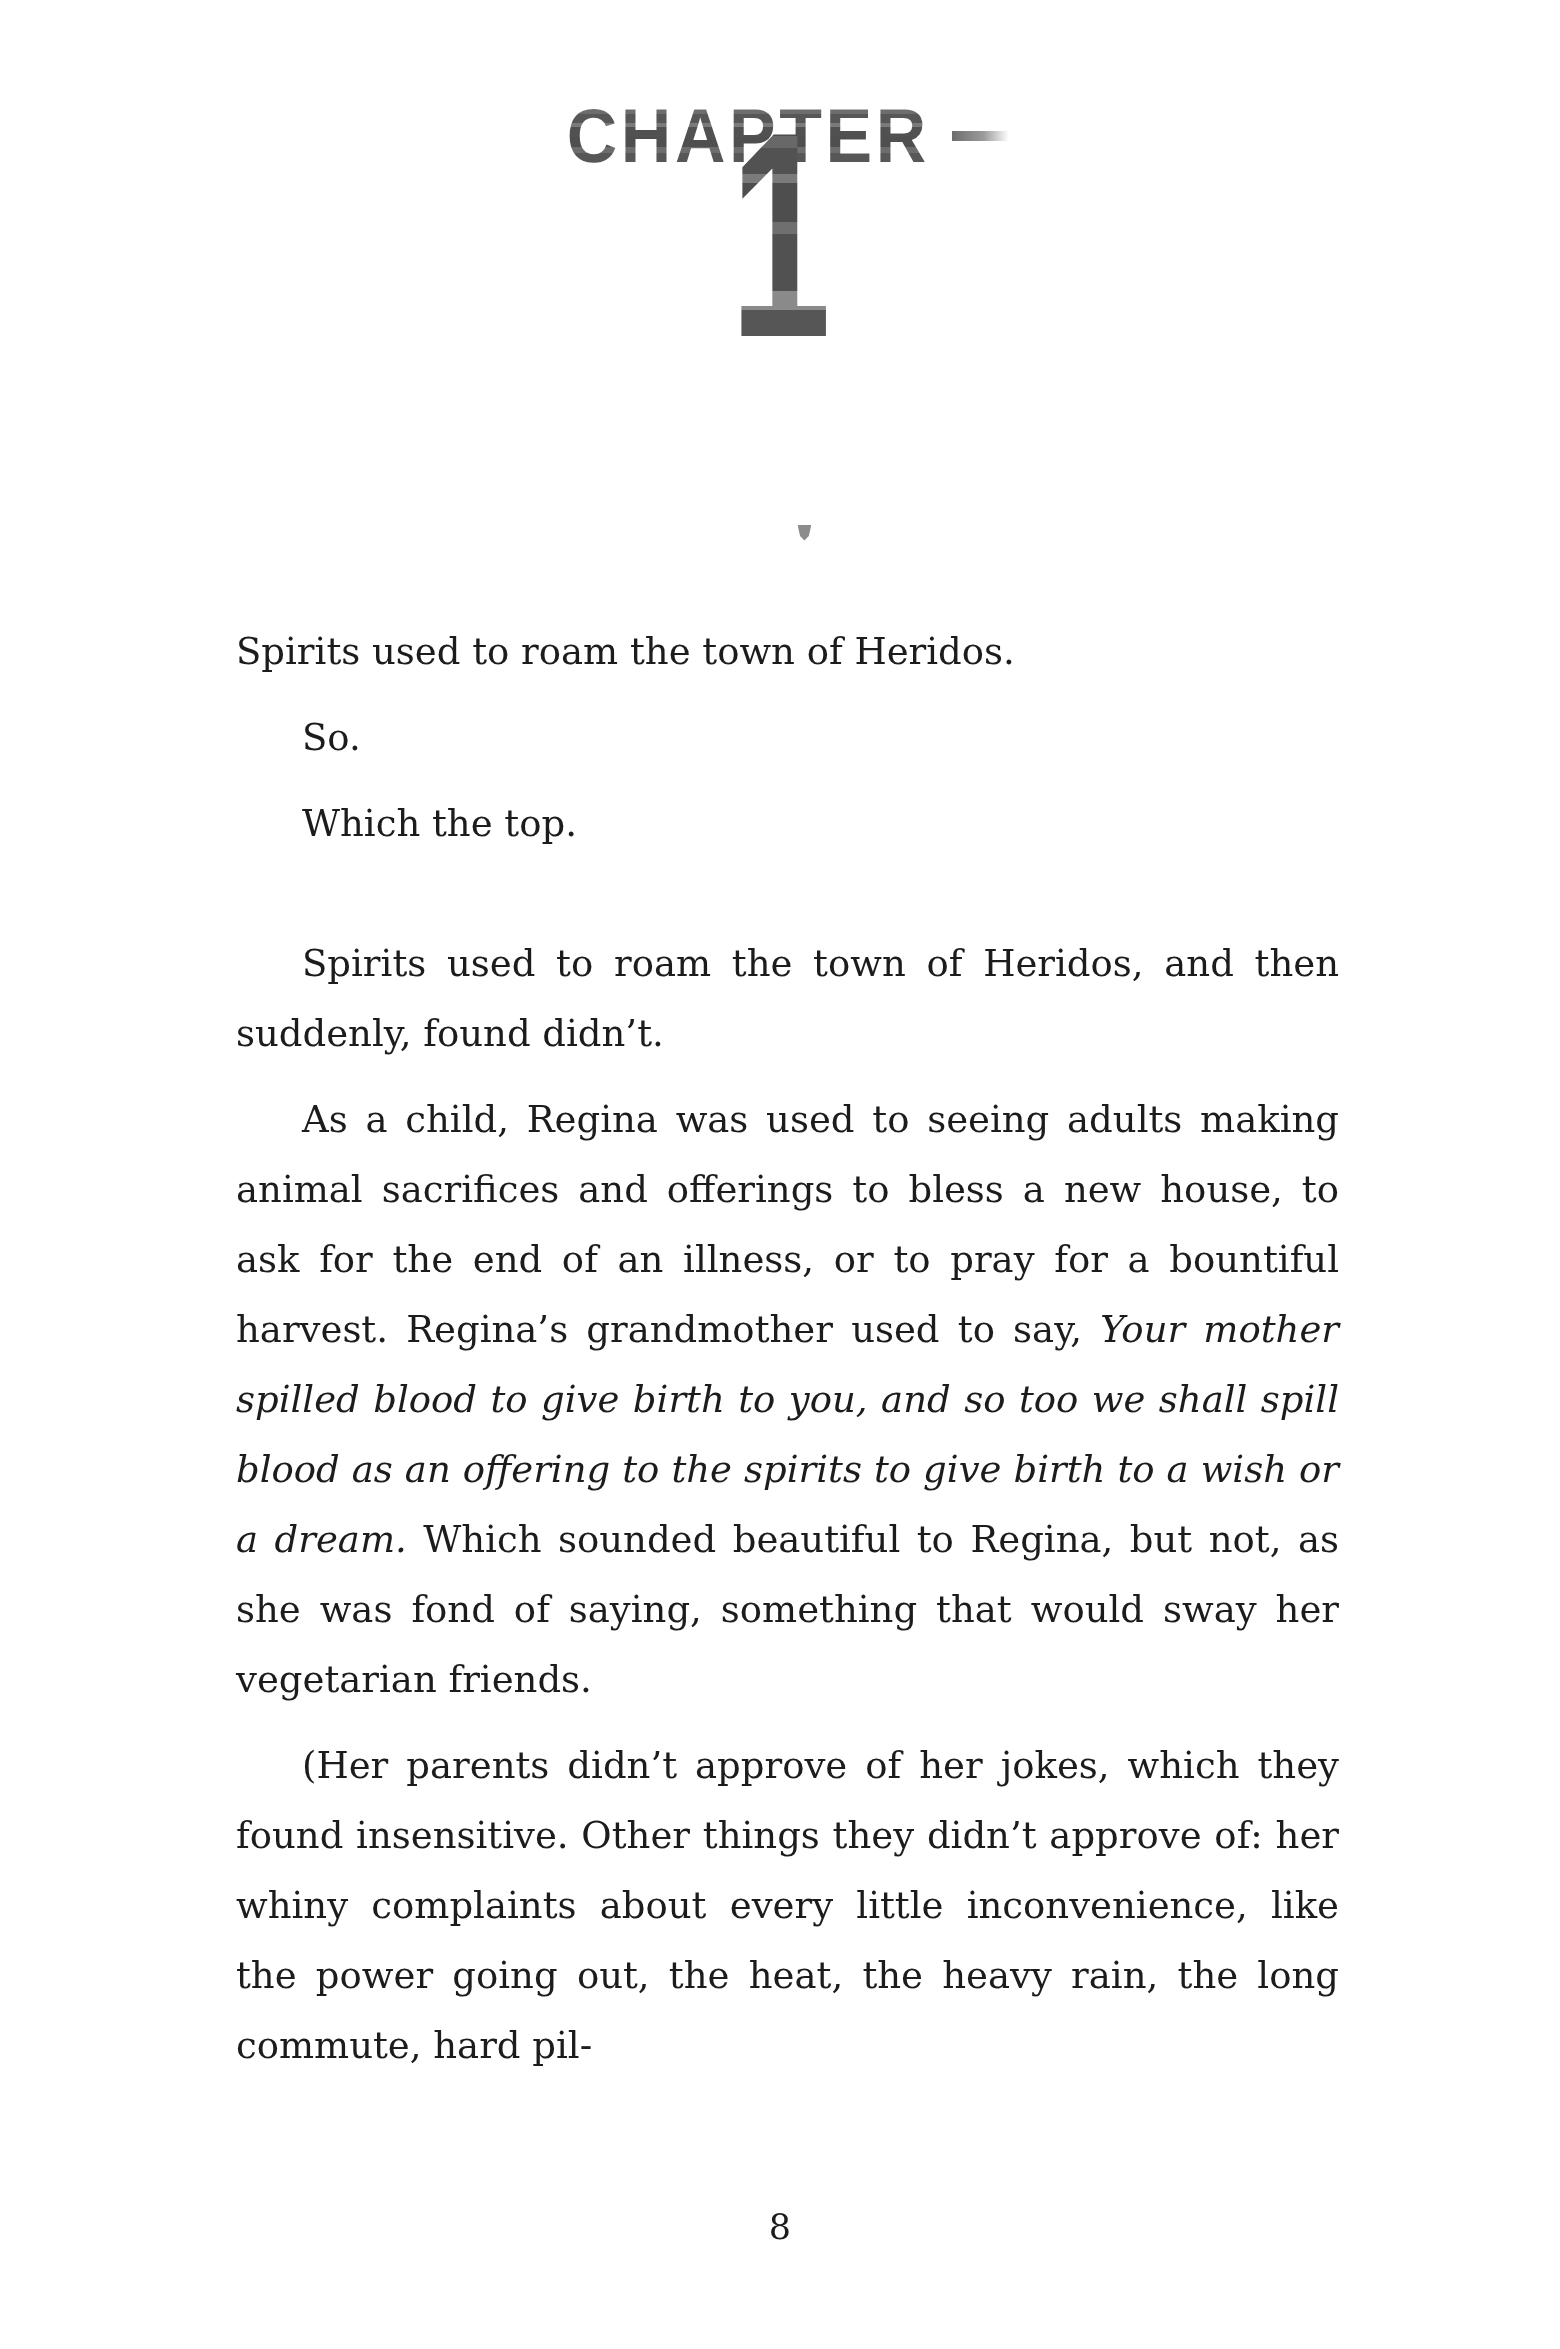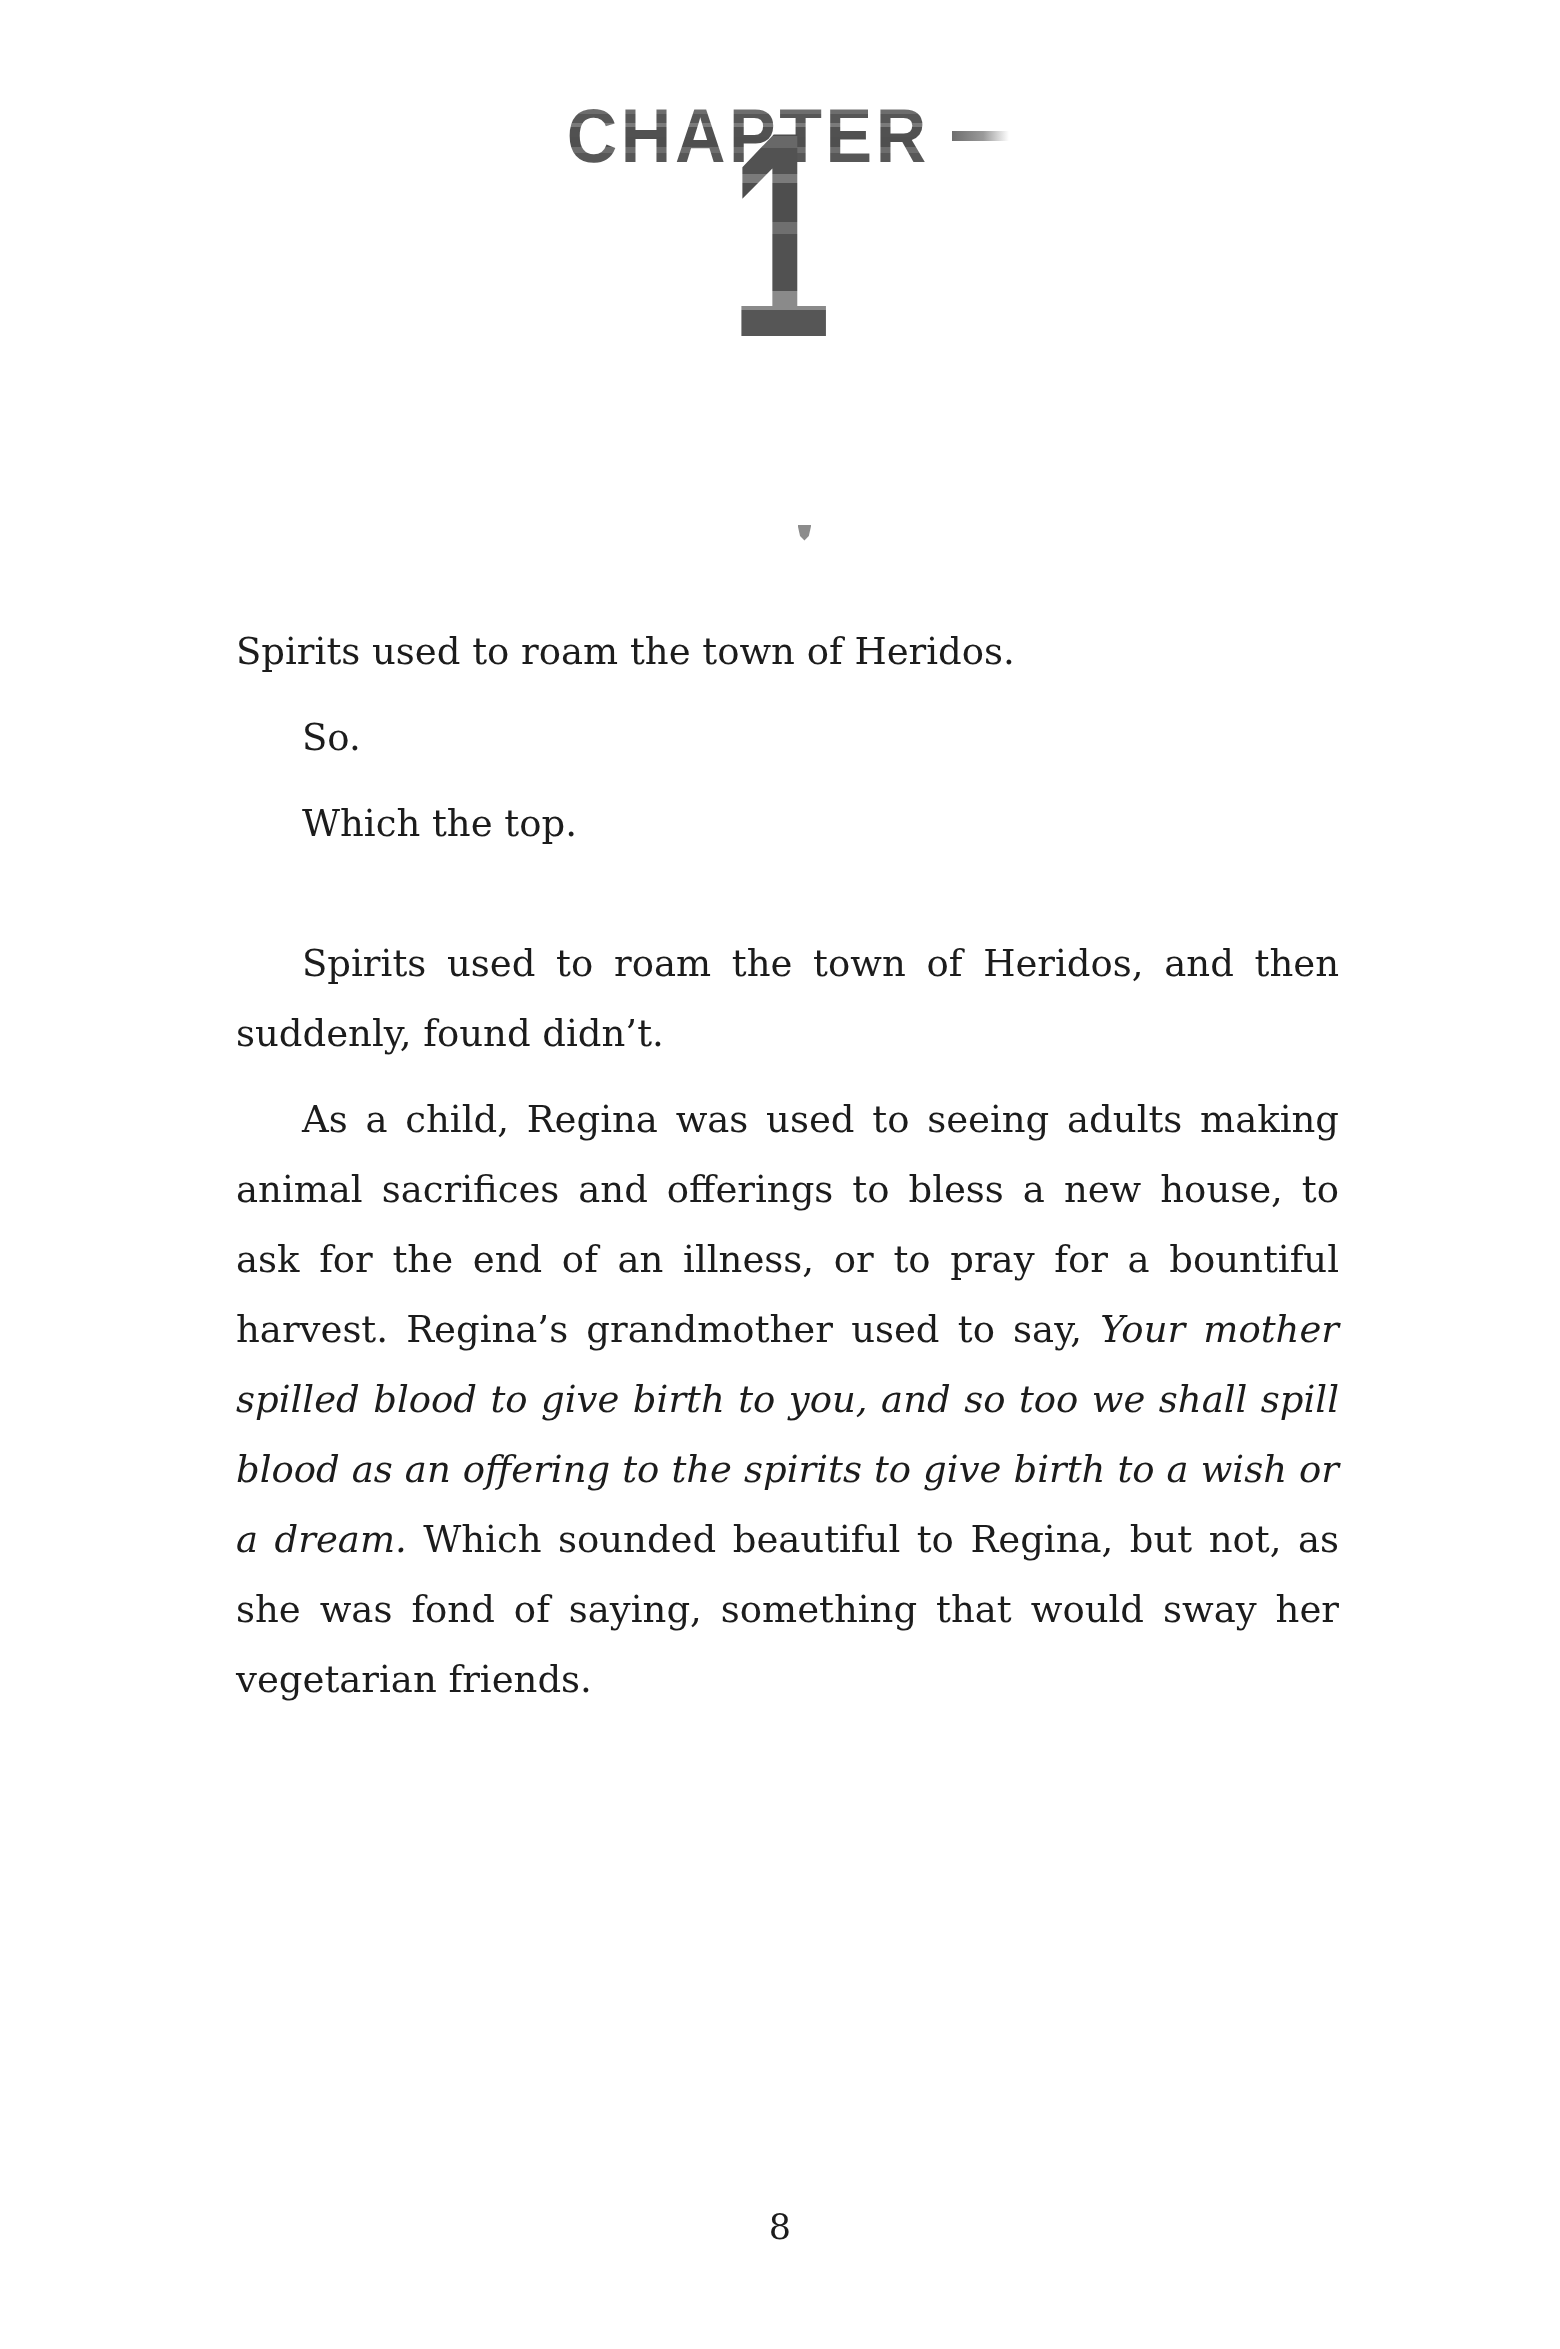--- a/index.html
+++ b/index.html
@@ -139,18 +139,19 @@
     <span class="chapter-number">1</span>
     <span class="chapter-number-drip"></span>
   </div>
 
   <div class="text-block">
     <p>Spirits used to roam the town of Heridos.</p>
     <p class="indent">So.</p>
     <p class="indent">Which the top.</p>
     <p class="indent scene-gap">Spirits used to roam the town of Heridos, and then suddenly, found didn’t.</p>
     <p class="indent"><span>As a child, Regina was used to seeing adults making animal sacrifices and offerings to bless a new house, to ask for the end of an illness, or to pray for a bountiful harvest. Regina’s grandmother used to say, </span><span class="italic">Your mother spilled blood to give birth to you, and so too we shall spill blood as an offering to the spirits to give birth to a wish or a dream.</span><span> Which sounded beautiful to Regina, but not, as she was fond of saying, something that would sway her vegetarian friends.</span></p>
+    <p class="indent">(Her parents didn’t approve of her jokes, which they found insensitive. Other things they didn’t approve of: her whiny complaints about every little inconvenience, like the power going out, the heat, the heavy rain, the long commute, hard pil-</p>
   </div>
 
   <div class="page-number">8</div>
 
 </div>
 
 
 </body></html>

